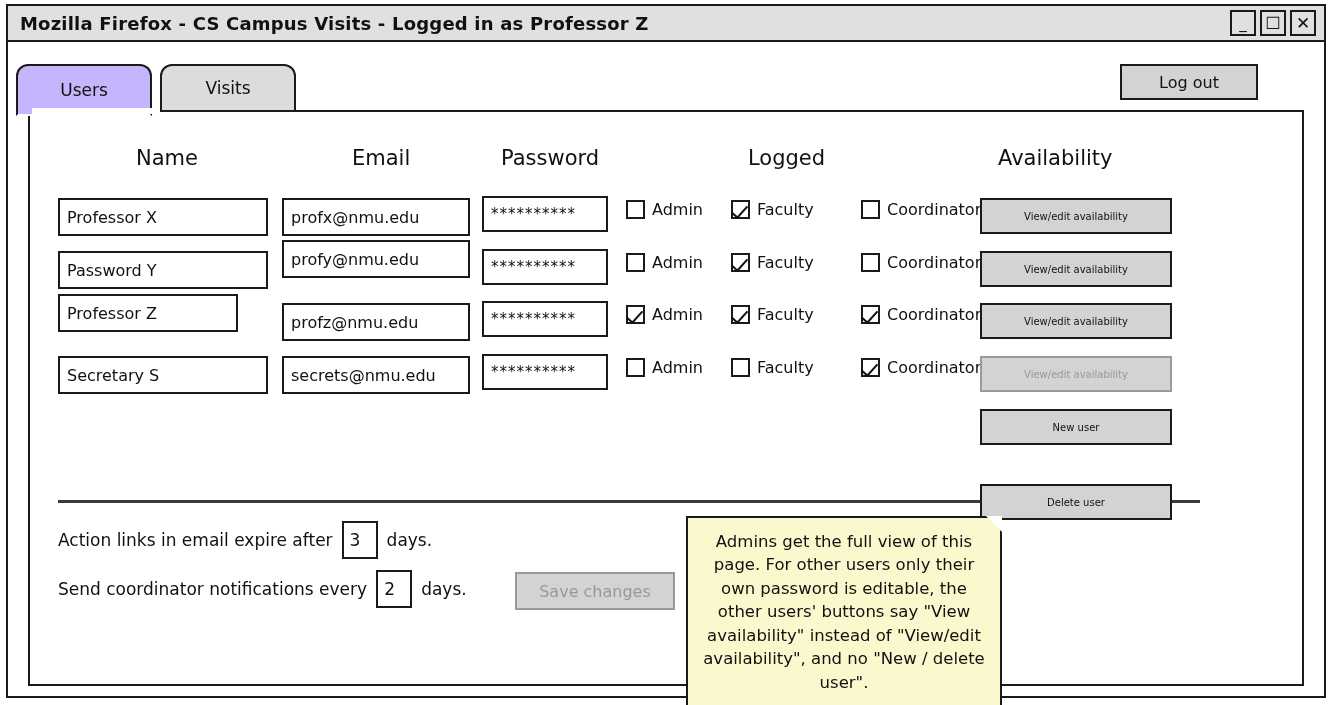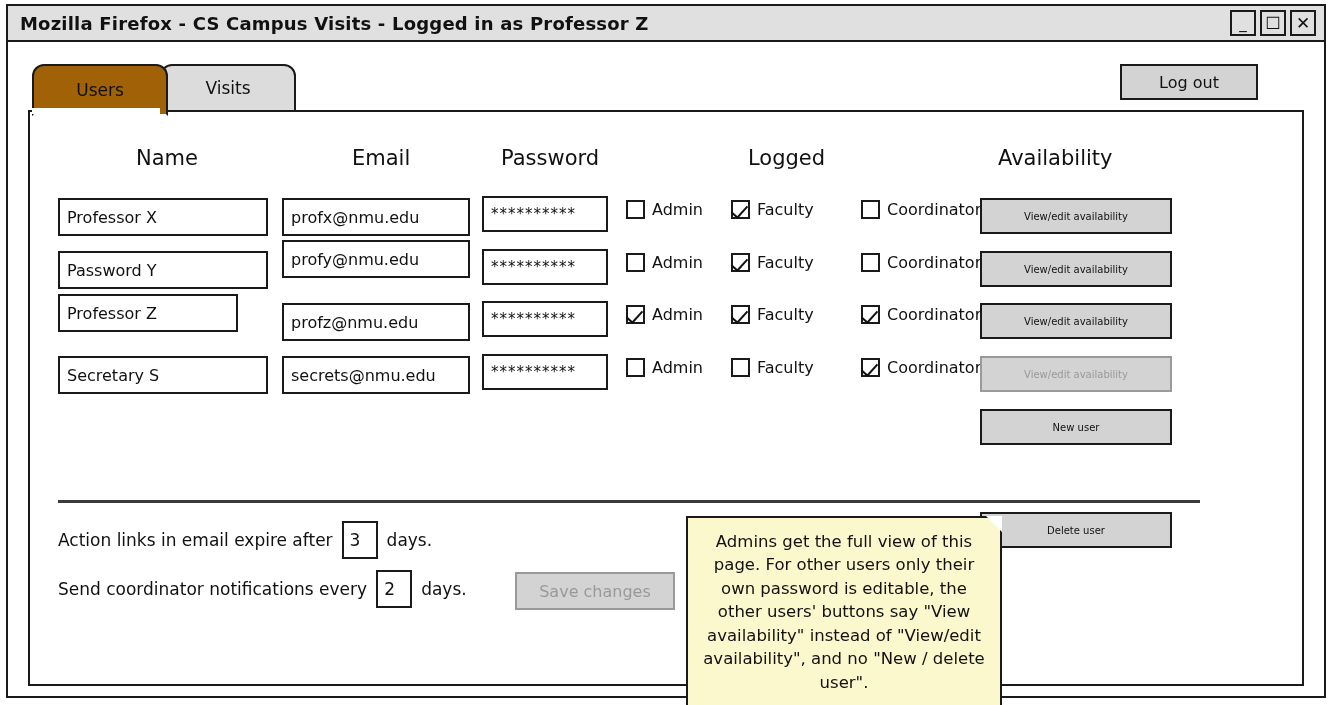--- a/index.html
+++ b/index.html
@@ -94,24 +94,24 @@
     border: 2px solid #1a1a1a;
     border-radius: 12px 12px 0 0;
     box-sizing: border-box;
     display: flex;
     align-items: center;
     justify-content: center;
     font-size: 17px;
     color: #111111;
   }
   .tab.active {
-    left: 24px;
+    left: 8px;
     top: 22px;
     width: 136px;
-    background: #a16207;
+    background: #c4b5fd;
     z-index: 6;
     border-bottom: 2px solid #ffffff;
     height: 52px;
   }
   .tab.inactive {
     left: 152px;
     top: 22px;
     width: 136px;
     background: #dcdcdc;
     z-index: 4;
@@ -421,21 +421,21 @@
         <div class="btn availbtn disabled" style="left:950px; top:244px;">
           <span>View/edit availability</span>
         </div>
 
         <div class="btn availbtn" style="left:950px; top:297px;">
           <span>New user</span>
         </div>
 
         <div class="divider"></div>
 
-        <div class="btn availbtn" style="left:950px; top:400px;">
+        <div class="btn availbtn" style="left:950px; top:372px;">
           <span>Delete user</span>
         </div>
 
         <div class="setting-row" style="left:28px; top:409px;">
           <span>Action links in email expire after</span>
           <span class="numbox">3</span>
           <span>days.</span>
         </div>
 
         <div class="setting-row" style="left:28px; top:458px;">

